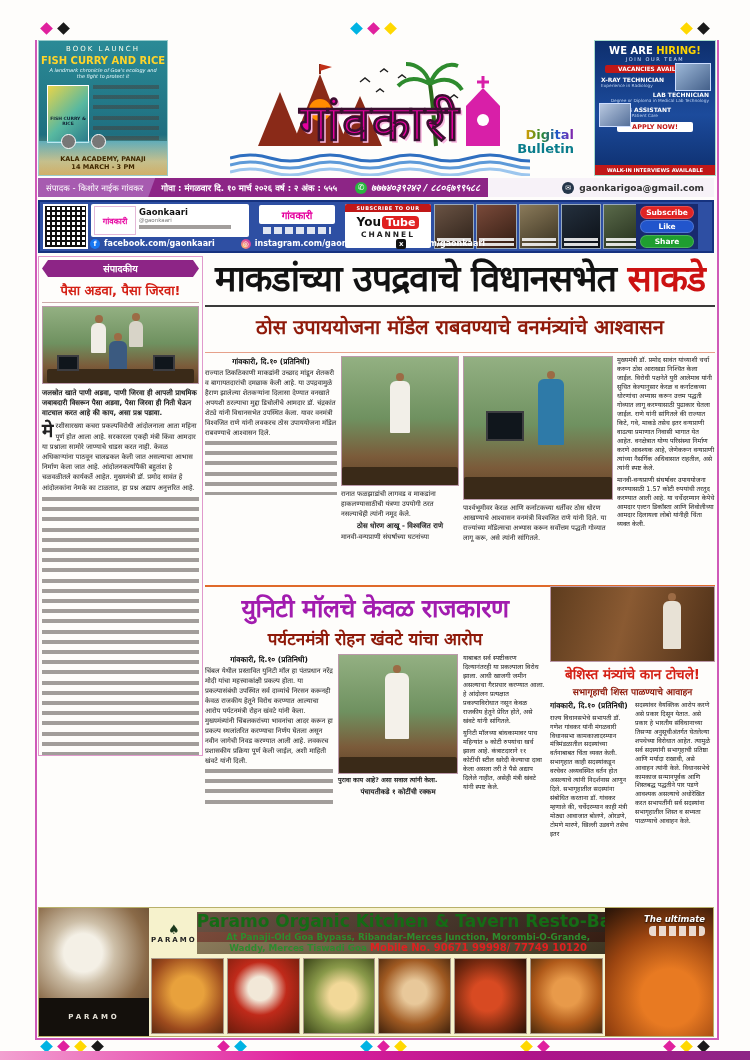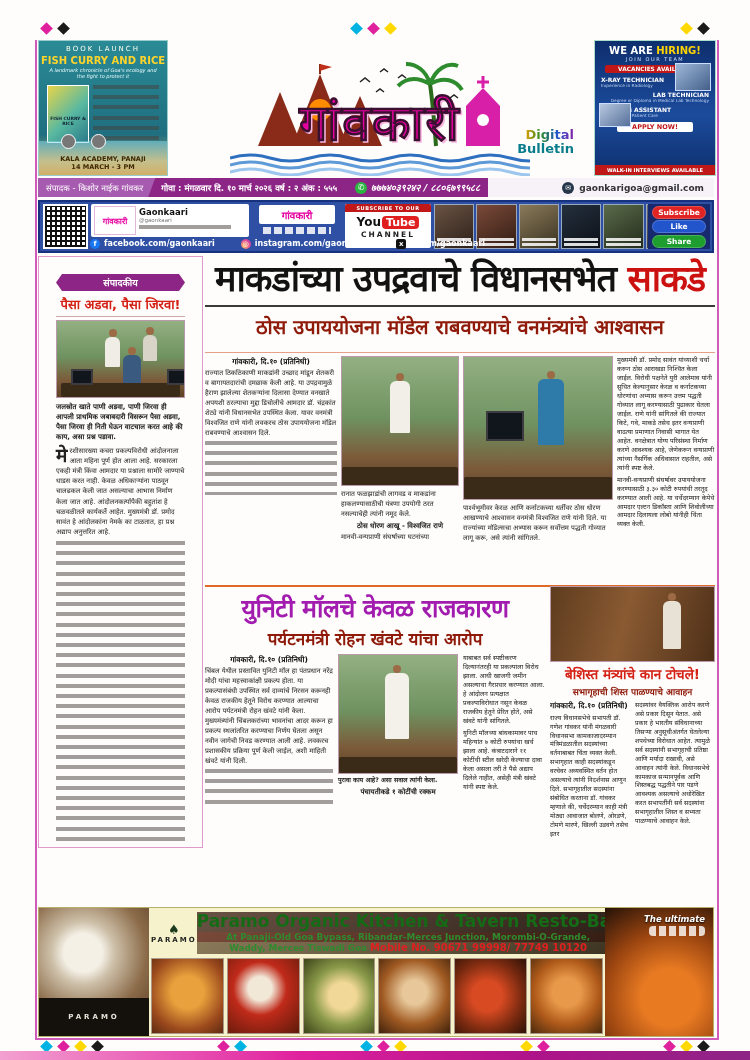--- a/index.html
+++ b/index.html
@@ -90,36 +90,36 @@
   #thumbs{left:394px;top:2px;width:252px;height:45px;display:flex;gap:2px;}
   .thumb{flex:1;position:relative;border:1px solid #9ab;overflow:hidden;background:#333;}
   .t1{background:linear-gradient(150deg,#6a5344,#2c2018)}
   .t2{background:linear-gradient(150deg,#7a4a3a,#321c12)}
   .t3{background:linear-gradient(150deg,#8a7a5a,#3a3220)}
   .t4{background:linear-gradient(150deg,#24303e,#0c1016)}
   .t5{background:linear-gradient(150deg,#5a6a4a,#222c1a)}
   .t6{background:linear-gradient(150deg,#6a6a72,#26262c)}
   .thumb .cap{position:absolute;left:2px;right:2px;bottom:2px;height:8px;
      background:repeating-linear-gradient(180deg,rgba(255,255,255,.85) 0 2.5px,transparent 2.5px 5px);}
-  #sbtns{right:2px;top:2px;width:62px;height:45px;background:#182a6e;display:flex;flex-direction:column;align-items:center;justify-content:space-evenly;}
+  #sbtns{right:14px;top:2px;width:62px;height:45px;background:#182a6e;display:flex;flex-direction:column;align-items:center;justify-content:space-evenly;}
   .pill{width:52px;text-align:center;border-radius:7px;color:#fff;font-size:7.5px;font-weight:800;padding:1px 0;border:1px solid #fff3;}
   .pill.sub{background:#e02424}.pill.like{background:#2255cc}.pill.share{background:#1f9e30}
   #soclinks{left:50px;bottom:1px;right:70px;height:13px;display:flex;align-items:center;gap:26px;color:#fff;}
   .slink{display:flex;align-items:center;font-size:8px;font-weight:700;}
   .sic{display:inline-flex;width:10px;height:10px;border-radius:50%;margin-right:4px;color:#fff;font-size:7px;
        align-items:center;justify-content:center;font-weight:800;}
   .fb{background:#1877f2}.ig{background:radial-gradient(circle at 30% 70%,#fdc468,#df4996 60%,#8a3ab9)}
   .xx{background:#111;border-radius:2px;}
   
   #lead{left:205px;top:256px;width:510px;text-align:center;}
   #lead h1{margin:0;font-size:36px;line-height:1.25;font-weight:900;color:#121212;white-space:nowrap;letter-spacing:-1px;}
   #lead h1 .red{color:#cc1111;}
   #lead .sub{border-top:2px solid #3a3a3a;margin-top:4px;padding-top:6px;font-size:20px;font-weight:800;color:#8f1a0a;white-space:nowrap;}
   
-  #edit{left:38px;top:256px;width:165px;height:592px;border:1px solid #e099cc;box-sizing:border-box;padding:17px;overflow:hidden;}
+  #edit{left:38px;top:256px;width:165px;height:500px;border:1px solid #e099cc;box-sizing:border-box;padding:3px;overflow:hidden;}
   #edit .ribbon{background:#8d2586;color:#fff;font-size:9.5px;font-weight:800;text-align:center;padding:2px 0;
       clip-path:polygon(6px 0,calc(100% - 6px) 0,100% 50%,calc(100% - 6px) 100%,6px 100%,0 50%);}
   #edit .ttl{font-size:13px;font-weight:900;color:#d42015;text-align:center;margin:4px 0 3px;border-bottom:1px solid #caa;padding-bottom:3px;white-space:nowrap;}
   #edit .photo{height:76px;margin-bottom:4px;}
   #edit .intro{font-size:7px;font-weight:800;line-height:1.45;}
   #edit .body{font-size:6.8px;line-height:1.5;margin-top:3px;}
   .dropcap{float:left;font-size:19px;line-height:.9;font-weight:900;color:#222;margin:1px 2px 0 0;}
   .fill{background:repeating-linear-gradient(180deg,rgba(70,62,58,.5) 0 4px,transparent 4px 10.2px);}
   
   .ph{position:relative;overflow:hidden;border:1px solid #b9a;}
@@ -393,21 +393,21 @@
     <div class="s3">
       <div class="ph assembly" style="height:142px">
         <div class="person" style="left:74px;top:22px;width:26px;height:66px;background:#2e7aa8"></div>
         <div class="monitor" style="left:22px;top:54px;width:34px;height:26px"></div>
         <div class="desk" style="left:0;bottom:0;right:0;height:22px"></div>
       </div>
       <div class="bodytxt jtxt" style="margin-top:3px">पार्श्वभूमीवर केरळ आणि कर्नाटकच्या धर्तीवर ठोस धोरण आखण्याचे आश्वासन वनमंत्री विश्वजित राणे यांनी दिले. या राज्यांच्या मॉडेल्सचा अभ्यास करून सर्वोत्तम पद्धती गोव्यात लागू करू, असे त्यांनी सांगितले.</div>
     </div>
     <div class="s4">
       <div class="bodysm jtxt">मुख्यमंत्री डॉ. प्रमोद सावंत यांच्याशी चर्चा करून ठोस आराखडा निश्चित केला जाईल. विरोधी पक्षनेते युरी आलेमाव यांनी सुचित केल्यानुसार केरळ व कर्नाटकच्या धोरणांचा अभ्यास करून उत्तम पद्धती गोव्यात लागू करण्यासाठी पुढाकार घेतला जाईल. राणे यांनी सांगितले की राज्यात किटे, गवे, माकडे तसेच इतर वन्यप्राणी वाढत्या प्रमाणात निवासी भागात येत आहेत. वनक्षेत्रात योग्य परिसंस्था निर्माण करणे आवश्यक आहे, जेणेकरून वन्यप्राणी त्यांच्या नैसर्गिक अधिवासात राहतील, असे त्यांनी स्पष्ट केले.</div>
-      <div class="bodysm jtxt" style="margin-top:3px">मानवी-वन्यप्राणी संघर्षावर उपाययोजना करण्यासाठी ३.३० कोटी रुपयांची तरतूद करण्यात आली आहे. या चर्चेदरम्यान केपेचे आमदार एल्टन डिकॉस्ता आणि शिवोलीच्या आमदार दिलायला लोबो यांनीही चिंता व्यक्त केली.</div>
+      <div class="bodysm jtxt" style="margin-top:3px">मानवी-वन्यप्राणी संघर्षावर उपाययोजना करण्यासाठी 1.57 कोटी रुपयांची तरतूद करण्यात आली आहे. या चर्चेदरम्यान केपेचे आमदार एल्टन डिकॉस्ता आणि शिवोलीच्या आमदार दिलायला लोबो यांनीही चिंता व्यक्त केली.</div>
     </div>
   </div>
 
   <div class="abs orangerule" style="left:205px;top:585px;width:510px"></div>
 
   <div class="abs" id="unity">
     <h2>युनिटी मॉलचे केवळ राजकारण</h2>
     <div class="sub">पर्यटनमंत्री रोहन खंवटे यांचा आरोप</div>
     <div class="cols">
       <div class="u1">

